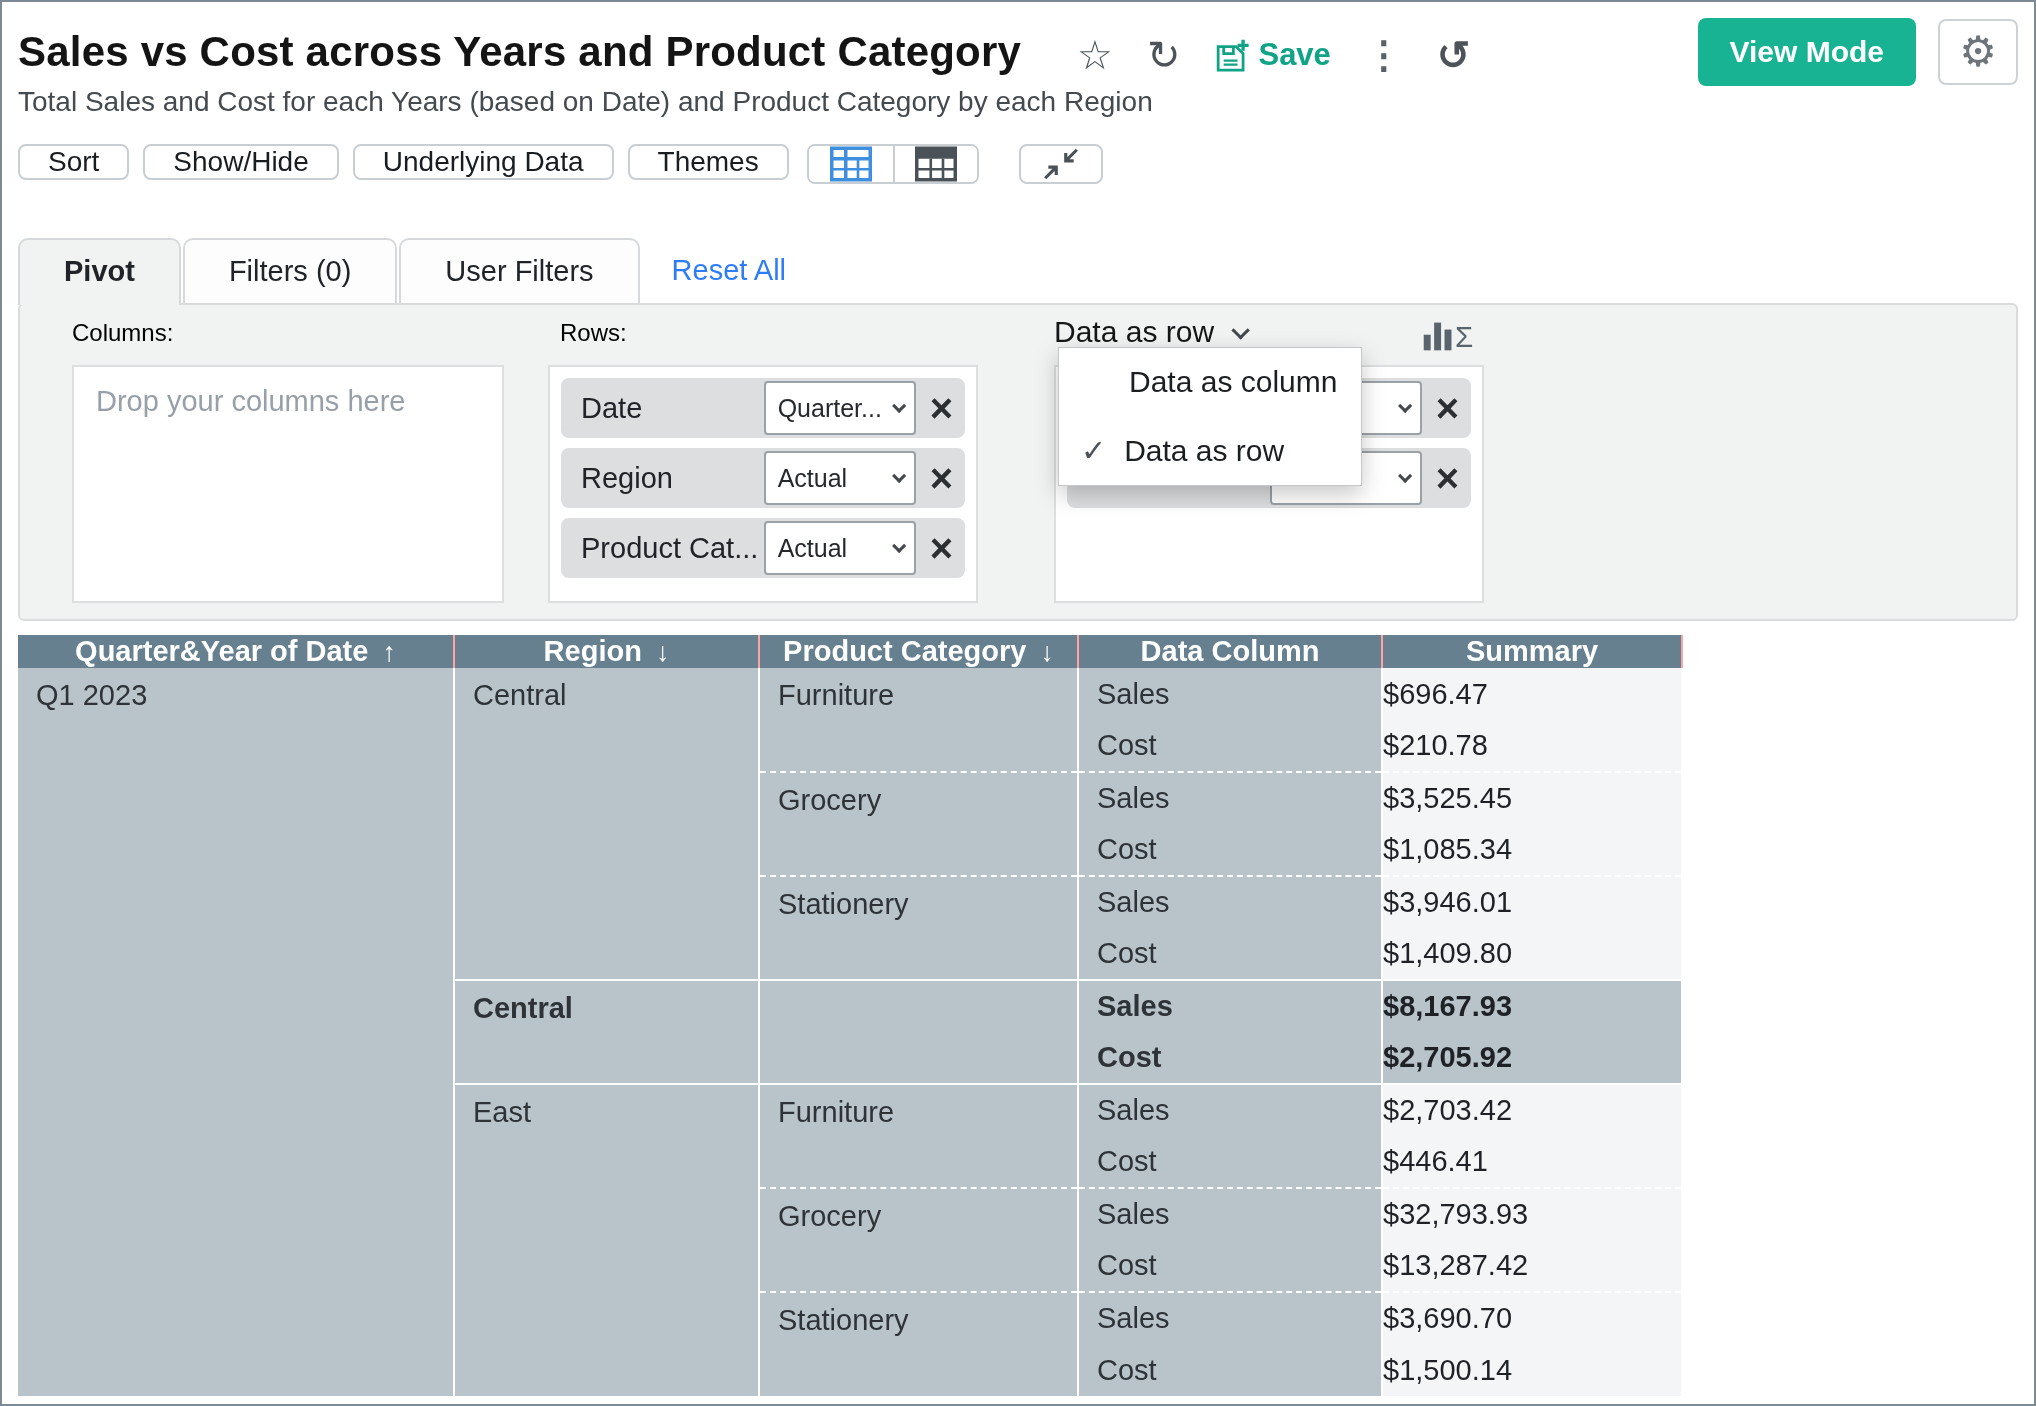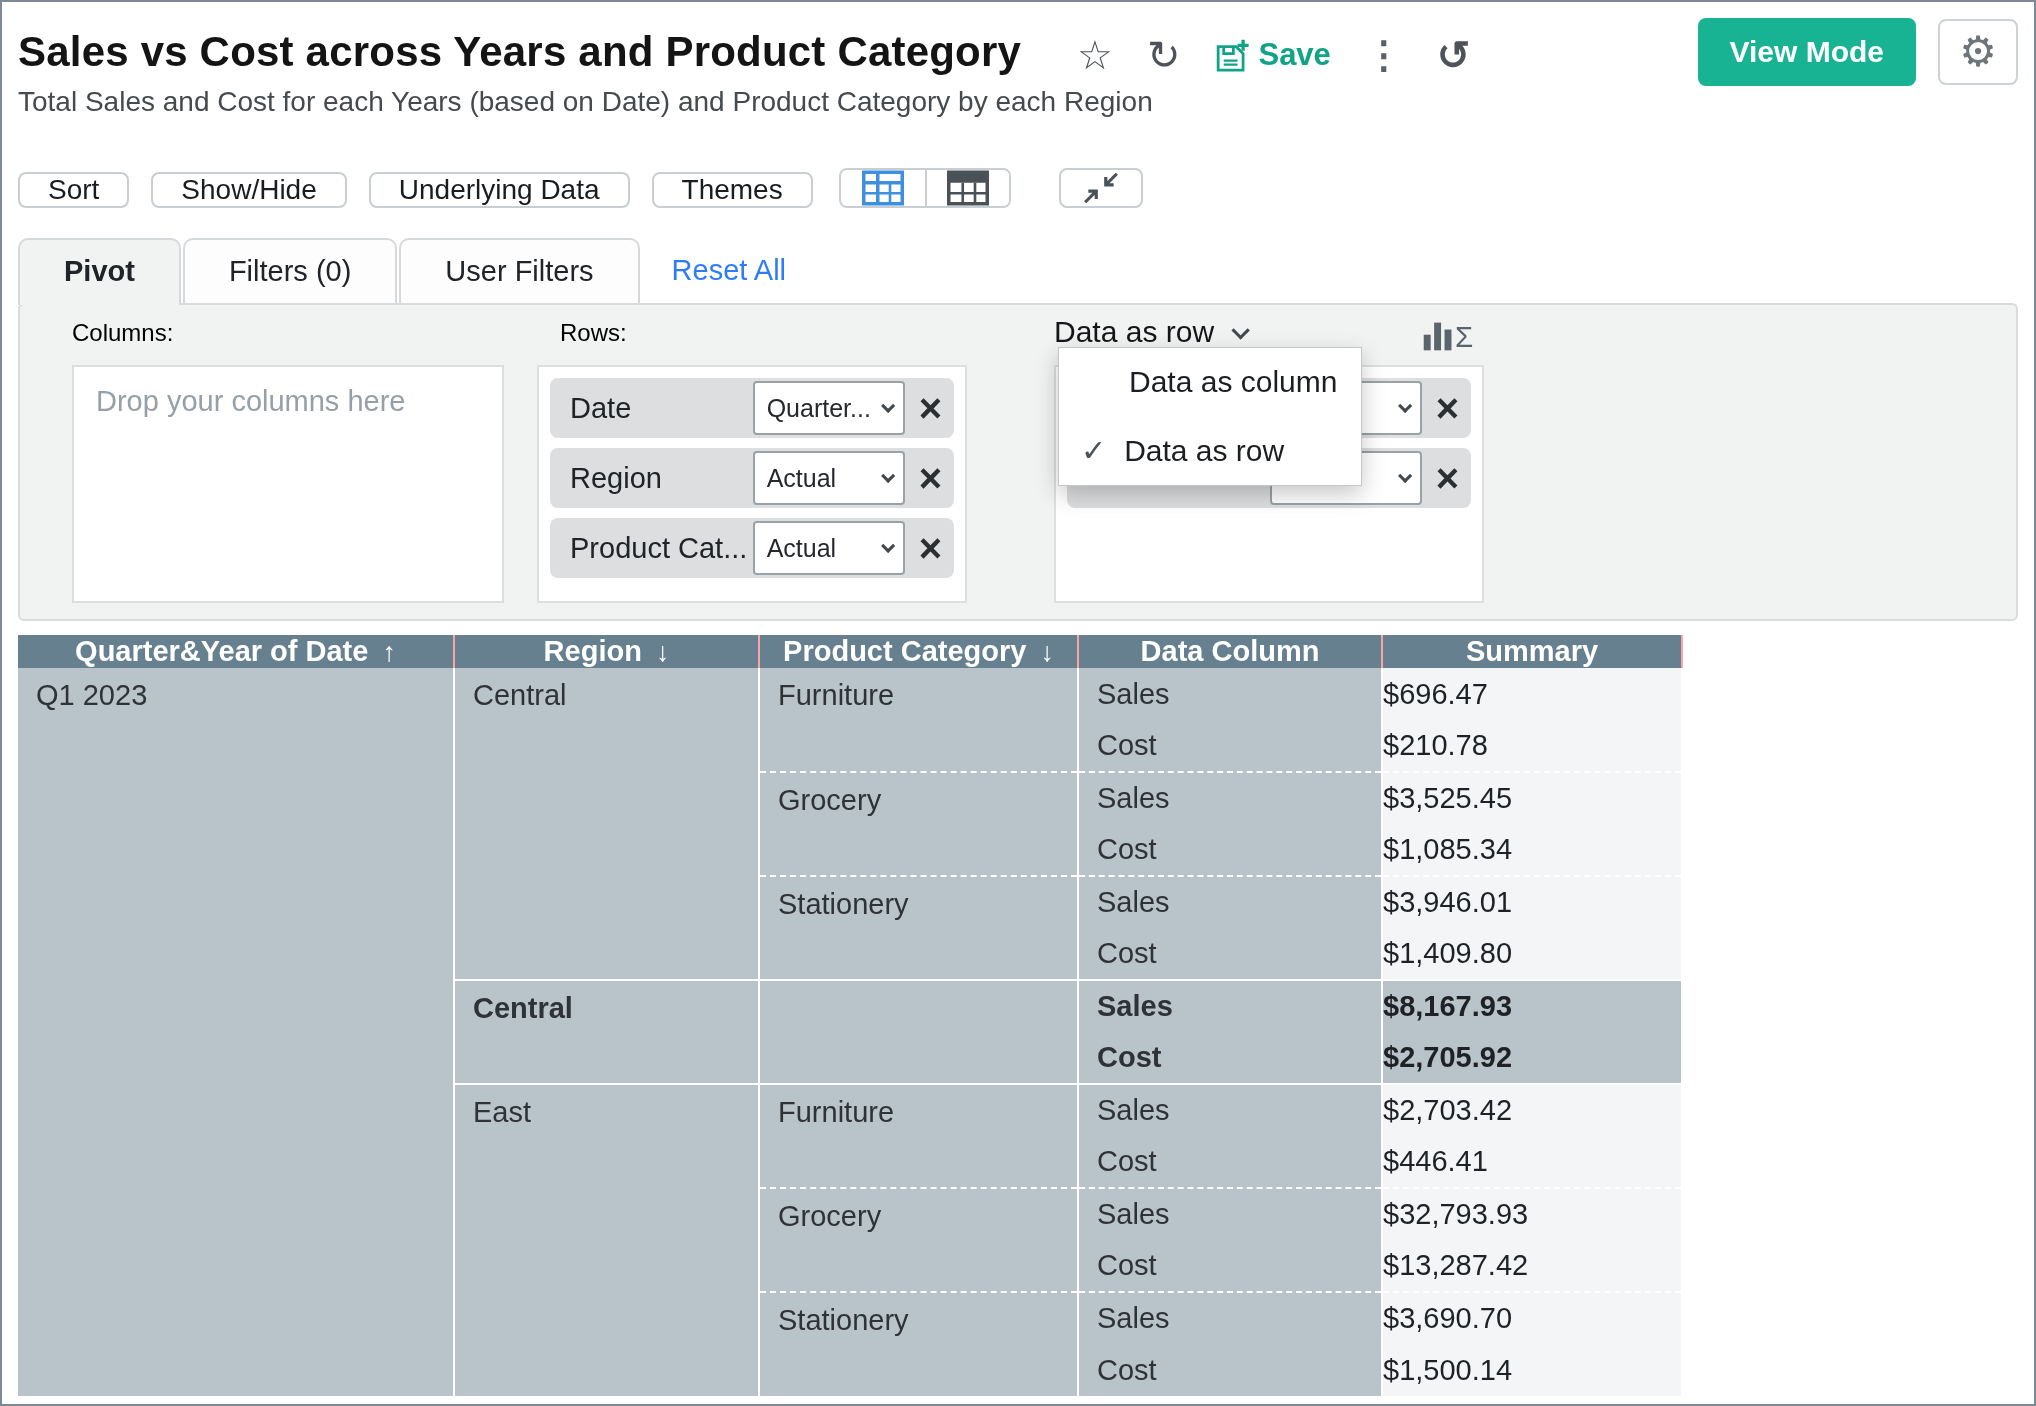--- a/index.html
+++ b/index.html
@@ -17,42 +17,42 @@
   .hico.undo { font-weight: bold; }
   .save-group { display: flex; align-items: center; gap: 8px; cursor: pointer; }
   .save-txt { color: #11a386; font-size: 31px; font-weight: bold; }
   .hdr-right { margin-left: auto; display: flex; align-items: center; gap: 22px; }
   .view-mode { background: #17b392; color: #fff; border: none; font-family: inherit; font-size: 30px; font-weight: bold; padding: 17px 32px; border-radius: 8px; cursor: pointer; }
   .gear-btn { width: 80px; height: 66px; background: #fff; border: 2px solid #cdd2d6; border-radius: 8px; display: flex; align-items: center; justify-content: center; cursor: pointer; }
   .gear-btn span { font-size: 42px; color: #6d747a; line-height: 1; }
   .subtitle { margin-top: 0; font-size: 28px; color: #454a4f; }
 
   
-  .toolbar { margin: 26px 16px 0 16px; display: flex; align-items: flex-end; gap: 22px; height: 64px; }
+  .toolbar { margin: 26px 16px 0 16px; display: flex; align-items: flex-start; gap: 14px; height: 64px; }
   .tb-btn { background: #fff; border: 2px solid #c9ced2; border-radius: 8px; font-family: inherit; font-size: 28px; color: #1a1d20; padding: 0 28px; cursor: pointer; }
   .btn-group { display: flex; border: 2px solid #c9ced2; border-radius: 8px; overflow: hidden; margin-left: 4px; }
   .icon-btn { width: 84px; background: #fff; border: none; display: flex; align-items: center; justify-content: center; cursor: pointer; }
   .btn-group .icon-btn + .icon-btn { border-left: 2px solid #c9ced2; }
   .icon-btn.lone { border: 2px solid #c9ced2; border-radius: 8px; margin-left: 26px; }
 
   
   .tabs { margin: 30px 16px 0 16px; display: flex; align-items: flex-end; position: relative; z-index: 3; }
   .tab { font-size: 29px; color: #202428; background: #fdfdfd; border: 2px solid #d6d9db; border-bottom: none; border-radius: 10px 10px 0 0; padding: 15px 44px; margin-right: 2px; cursor: pointer; }
   .tab.active { background: #f1f2f2; font-weight: bold; padding-bottom: 17px; margin-bottom: -2px; }
   .reset-all { font-size: 29px; color: #2e7cf6; margin-left: 30px; align-self: center; cursor: pointer; text-decoration: none; }
 
   
   .config-panel { margin: 0 16px; height: 318px; background: #f1f2f2; border: 2px solid #d9dbdc; border-radius: 6px; position: relative; z-index: 1; }
   .cfg-label { position: absolute; top: 14px; font-size: 24px; color: #000000; }
   .lbl-columns { left: 52px; }
   .lbl-rows { left: 540px; }
   .drop-zone { position: absolute; left: 52px; top: 60px; width: 432px; height: 238px; background: #fff; border: 2px solid #dcdedf; padding: 18px 22px; }
   .placeholder { font-size: 29px; color: #97a0a8; }
   .rows-panel, .data-panel { position: absolute; top: 60px; width: 430px; height: 238px; background: #fff; border: 2px solid #dcdedf; padding: 11px; display: flex; flex-direction: column; gap: 10px; }
-  .rows-panel { left: 517px; }
+  .rows-panel { left: 528px; }
   .data-panel { left: 1034px; }
   .chip { height: 60px; background: #dcdedf; border-radius: 8px; display: flex; align-items: center; padding: 0 12px 0 20px; flex: 0 0 auto; cursor: grab; }
   .chip-label { flex: 1; font-size: 29px; color: #202327; white-space: nowrap; overflow: hidden; }
   .chip-select { width: 152px; height: 54px; background: #fff; border: 2px solid #9aa1a7; border-radius: 4px; display: flex; align-items: center; justify-content: space-between; padding: 0 12px; cursor: pointer; flex: 0 0 auto; }
   .chip-val { font-size: 25px; color: #26292c; white-space: nowrap; overflow: hidden; }
   .chip-close { font-size: 40px; font-weight: bold; color: #2c2f32; margin-left: 14px; cursor: pointer; line-height: 1; }
   .chev { display: inline-block; width: 13px; height: 13px; border-right: 3px solid #43484d; border-bottom: 3px solid #43484d; transform: rotate(45deg) translateY(-3px); }
   .chev.sm { width: 10px; height: 10px; }
   .data-header { position: absolute; left: 1034px; top: 10px; display: flex; align-items: center; gap: 18px; font-size: 30px; color: #141618; cursor: pointer; }
   .chart-icon { position: absolute; left: 1402px; top: 8px; cursor: pointer; }

